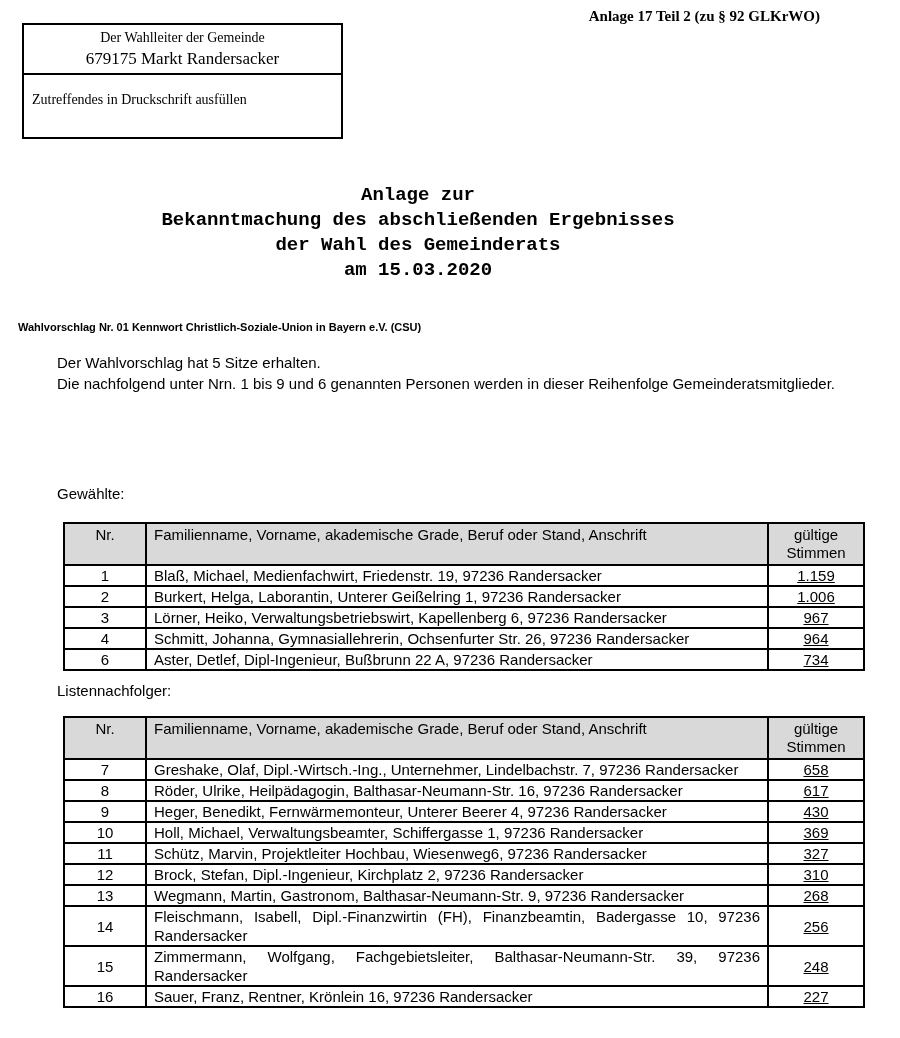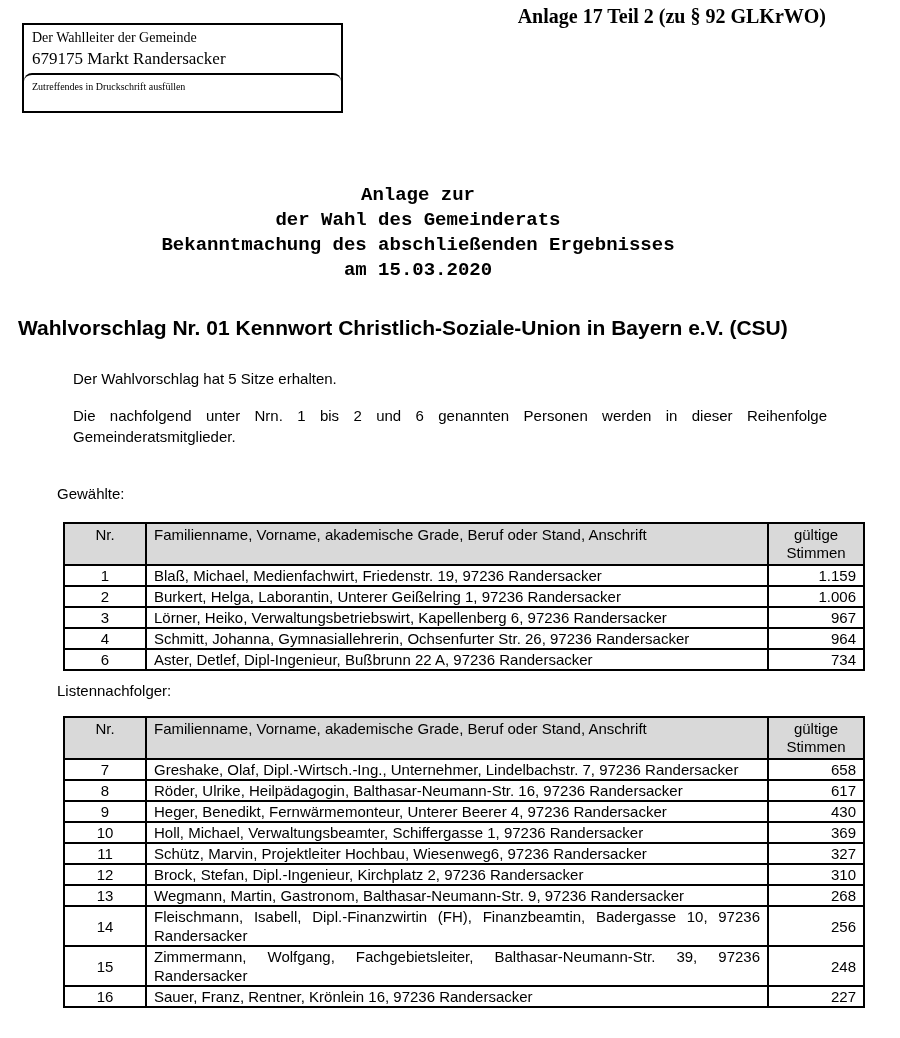--- a/index.html
+++ b/index.html
@@ -16,47 +16,47 @@
     color:var(--text);
     font-family:"Liberation Sans", sans-serif;
     overflow:hidden;
   }
   
   .letterhead{
     position:absolute;left:22px;top:23px;width:317px;
     border:2px solid var(--border);
     font-family:"Liberation Serif", serif;
   }
-  .lh-top{height:44px;padding:3px 8px 1px 8px;}
+  .lh-top{height:44px;padding:3px 8px 1px 8px;text-align:center;}
   .lh-line1{font-size:14px;line-height:19px;}
   .lh-line2{font-size:17px;line-height:24px;}
-  .lh-note{border-top:2px solid var(--border);padding:3px 8px;height:30px;font-size:10px;line-height:17px;border-radius:8px;}
+  .lh-note{border-top:2px solid var(--border);padding:16px 8px;height:30px;font-size:14px;line-height:17px;}
   
   .form-ref{
-    position:absolute;top:7px;right:74px;
+    position:absolute;top:7px;right:80px;
     font-family:"Liberation Serif", serif;
-    font-weight:bold;font-size:20px;line-height:19px;
+    font-weight:bold;font-size:15px;line-height:19px;
     white-space:nowrap;
   }
   
   .doc-title{
     position:absolute;top:183px;left:0;width:836px;
     text-align:center;
     font-family:Liberation Mono, monospace;
     font-weight:bold;font-size:19px;line-height:25px;
   }
   .section-heading{
     position:absolute;left:18px;top:318px;width:840px;
-    font-weight:bold;font-size:21px;line-height:19px;
+    font-weight:bold;font-size:11px;line-height:19px;
   }
   .body-copy{
     position:absolute;left:57px;top:352px;width:786px;
     font-size:15px;line-height:21px;text-align:justify;
   }
-  .body-copy p{margin:16px;}
+  .body-copy p{margin:0;}
   .list-label{position:absolute;left:57px;font-size:15px;line-height:20px;}
   .label-elected{top:484px;}
   .label-successors{top:681px;}
   
   table.results{
     position:absolute;left:63px;width:802px;
     border-collapse:collapse;table-layout:fixed;
     font-size:15px;
   }
   .t-elected{top:522px;}
@@ -76,49 +76,49 @@
   th.col-nr{text-align:center;padding-left:2px;padding-right:2px;}
   th.col-name{text-align:left;}
   th.col-votes{text-align:center;padding-left:3px;padding-right:3px;}
   table.results td{
     line-height:19px;
     vertical-align:middle;
     padding:0 7px;
   }
   td.col-nr{text-align:center;padding-left:2px;padding-right:2px;}
   td.col-name{text-align:justify;}
-  td.col-votes{text-align:right;padding-right:5px;padding-left:3px;}
+  td.col-votes{text-align:center;padding-right:5px;padding-left:3px;text-decoration:underline;}
 </style>
 </head>
 <body>
 
 <div class="page">
 
   <div class="letterhead">
     <div class="lh-top">
       <div class="lh-line1">Der Wahlleiter der Gemeinde</div>
       <div class="lh-line2">679175 Markt Randersacker</div>
     </div>
     <div class="lh-note">Zutreffendes in Druckschrift ausfüllen</div>
   </div>
 
   <div class="form-ref">Anlage 17 Teil 2 (zu § 92 GLKrWO)</div>
 
   <div class="doc-title">
     <div>Anlage zur</div>
+    <div>Bekanntmachung des abschließenden Ergebnisses</div>
     <div>der Wahl des Gemeinderats</div>
-    <div>Bekanntmachung des abschließenden Ergebnisses</div>
     <div>am 15.03.2020</div>
   </div>
 
   <div class="section-heading">Wahlvorschlag Nr. 01 Kennwort Christlich-Soziale-Union in Bayern e.V. (CSU)</div>
 
   <div class="body-copy">
     <p>Der Wahlvorschlag hat 5 Sitze erhalten.</p>
-    <p>Die nachfolgend unter Nrn. 1 bis 2 und 6 genannten Personen werden in dieser Reihenfolge Gemeinderatsmitglieder.</p>
+    <p>Die nachfolgend unter Nrn. 1 bis 9 und 6 genannten Personen werden in dieser Reihenfolge Gemeinderatsmitglieder.</p>
   </div>
 
   <div class="list-label label-elected">Gewählte:</div>
 
   <table class="results t-elected">
     <colgroup>
         <col style="width:82px">
         <col>
         <col style="width:96px">
       </colgroup>

